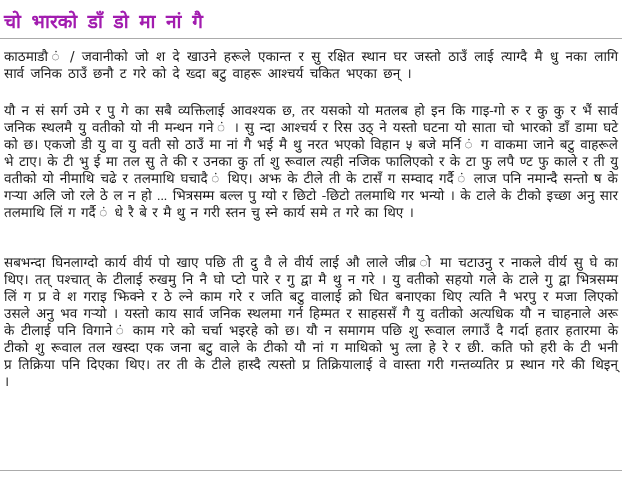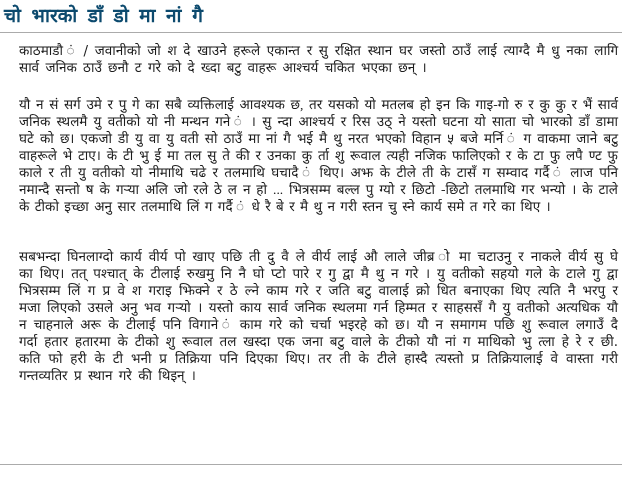--- a/index.html
+++ b/index.html
@@ -16,41 +16,41 @@
     position: relative;
   }
   .page {
     width: 622px;
     height: 477px;
     position: relative;
   }
   .article-title {
     font-size: 19px;
     font-weight: bold;
-    color: #0c4a6e;
-    margin: 3px 4px 5px 4px;
+    color: #a21caf;
+    margin: 9px 4px 5px 4px;
     line-height: 24px;
     word-spacing: 4px;
   }
   .rule {
     border: none;
     border-top: 1px solid #ababab;
     margin: 0;
     width: 100%;
   }
   .article-body {
     margin: 9px 4px 0 4px;
     font-size: 13.5px;
     line-height: 17px;
     text-align: justify;
     word-spacing: 2px;
     color: #1c1c1c;
   }
   .article-body p {
-    margin: 0 0 20px 15px;
+    margin: 0 0 20px 0;
   }
   .article-body p.para-2 {
     margin-bottom: 33px;
     font-family: Liberation Serif, serif;
   }
   .bottom-rule {
     position: absolute;
     left: 0;
     top: 461px;
     width: 622px;

